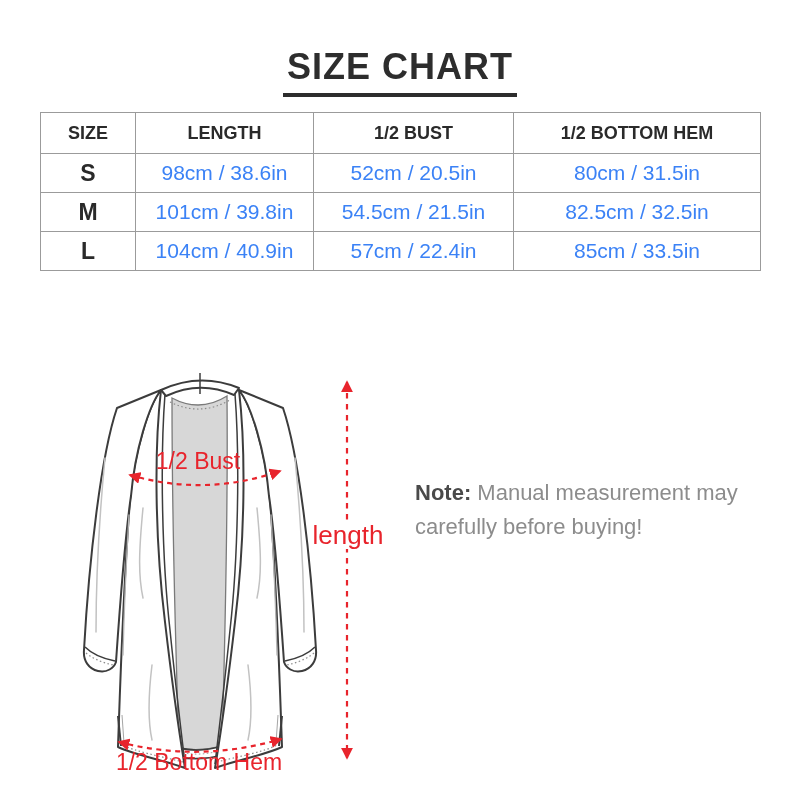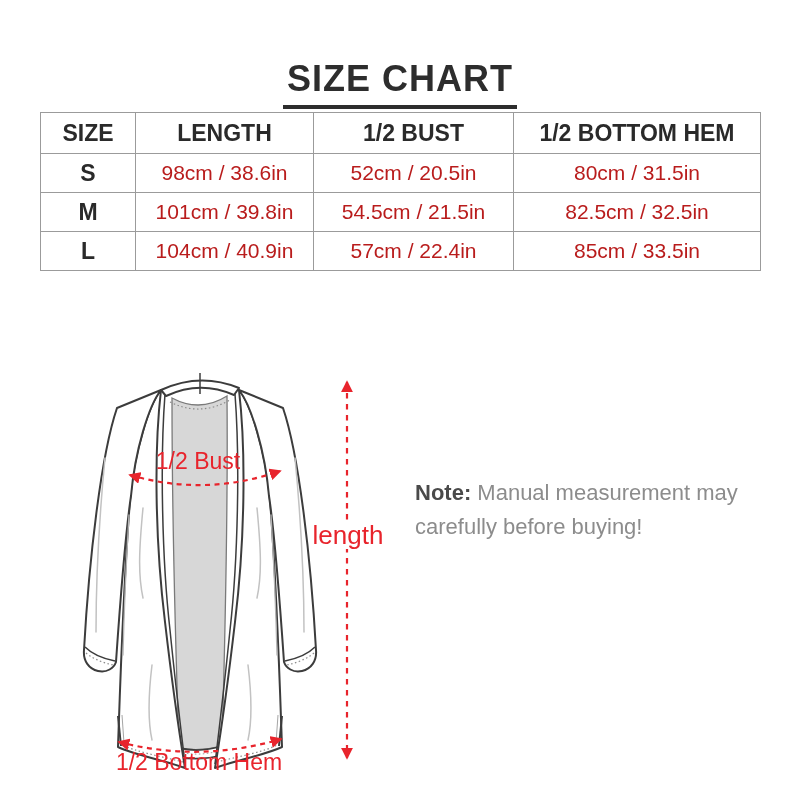--- a/index.html
+++ b/index.html
@@ -1,36 +1,36 @@
 <!DOCTYPE html>
 <html><head>
 <meta charset="utf-8">
 <style>
   html,body{margin:0;padding:0;background:#fff;}
   .page{
     position:relative;width:800px;height:800px;background:#fff;overflow:hidden;
     font-family:"Liberation Sans","DejaVu Sans",sans-serif;
   }
   
-  .title-wrap{position:absolute;top:58px;left:0;width:100%;text-align:center;}
+  .title-wrap{position:absolute;top:46px;left:0;width:100%;text-align:center;}
   .title{
     display:inline-block;font-size:36px;font-weight:bold;color:#2d2d2d;
     letter-spacing:1px;border-bottom:4px solid #2d2d2d;padding:0 4px 5px 4px;
   }
   
   table.size-table{
     position:absolute;left:40px;top:112px;width:720px;
     border-collapse:collapse;table-layout:fixed;
   }
   .size-table th,.size-table td{
     border:1px solid #9b9b9b;text-align:center;vertical-align:middle;
     padding:0;overflow:hidden;white-space:nowrap;
   }
-  .size-table th{height:40px;font-size:23px;font-weight:bold;color:#2a2a2a;}
-  .size-table td{height:38px;font-size:21px;color:#b91c1c;}
+  .size-table th{height:40px;font-size:18px;font-weight:bold;color:#2a2a2a;}
+  .size-table td{height:38px;font-size:21px;color:#3b82f6;}
   .size-table td.size-col{font-size:23px;font-weight:bold;color:#2a2a2a;}
   
   .diagram-svg{position:absolute;left:55px;top:360px;width:330px;height:440px;}
   .red-label{
     position:absolute;color:#e8242c;white-space:nowrap;line-height:1;
     transform:translateX(-50%);
   }
   .label-bust{left:198px;top:450px;font-size:23px;}
   .label-length{left:348px;top:521px;font-size:26px;background:#fff;padding:1px 3px;}
   .label-hem{left:199px;top:751px;font-size:23px;}

